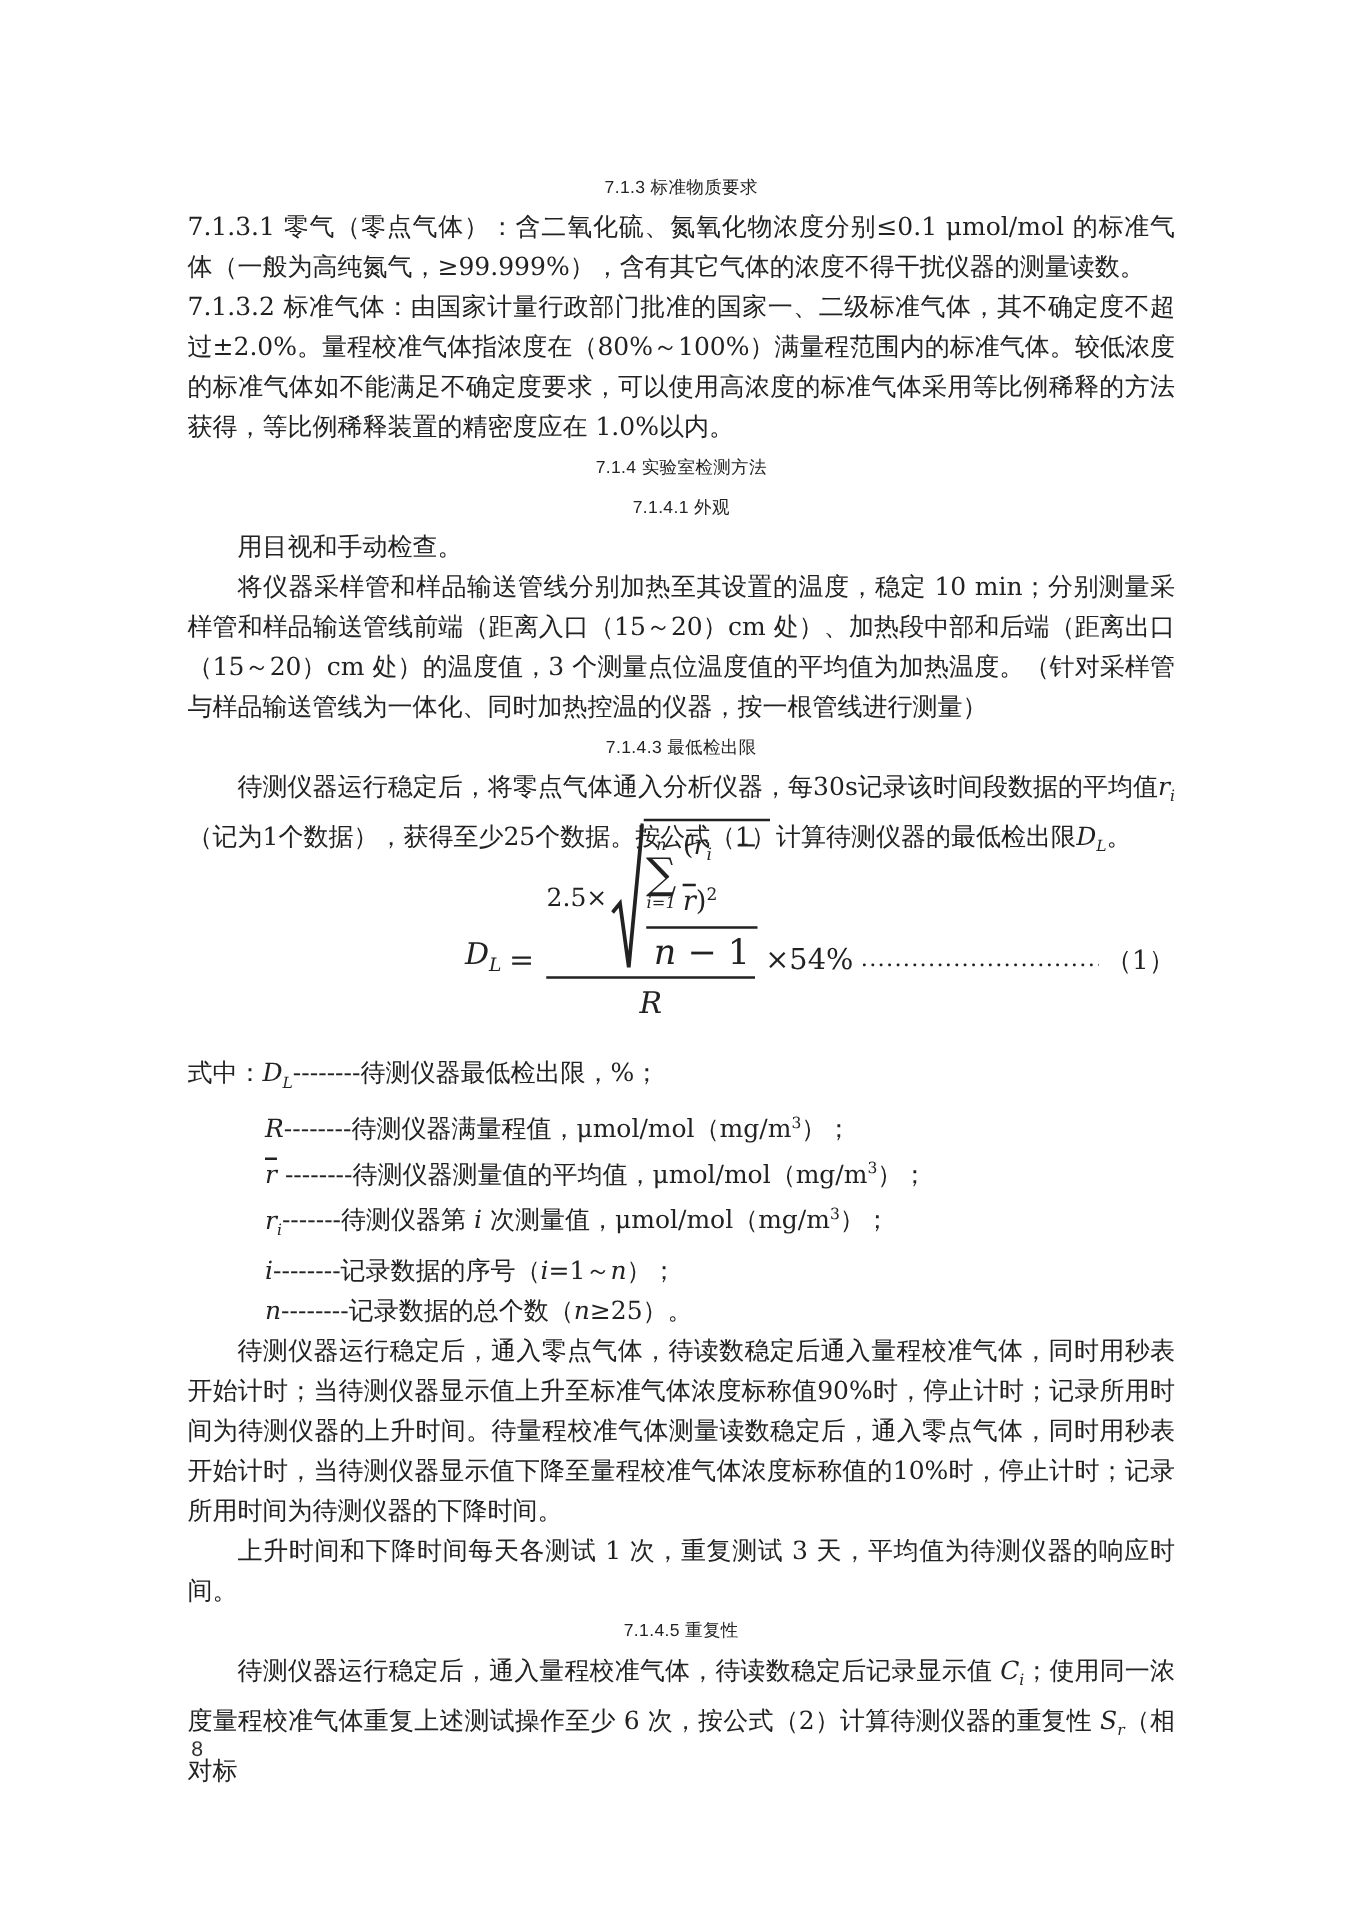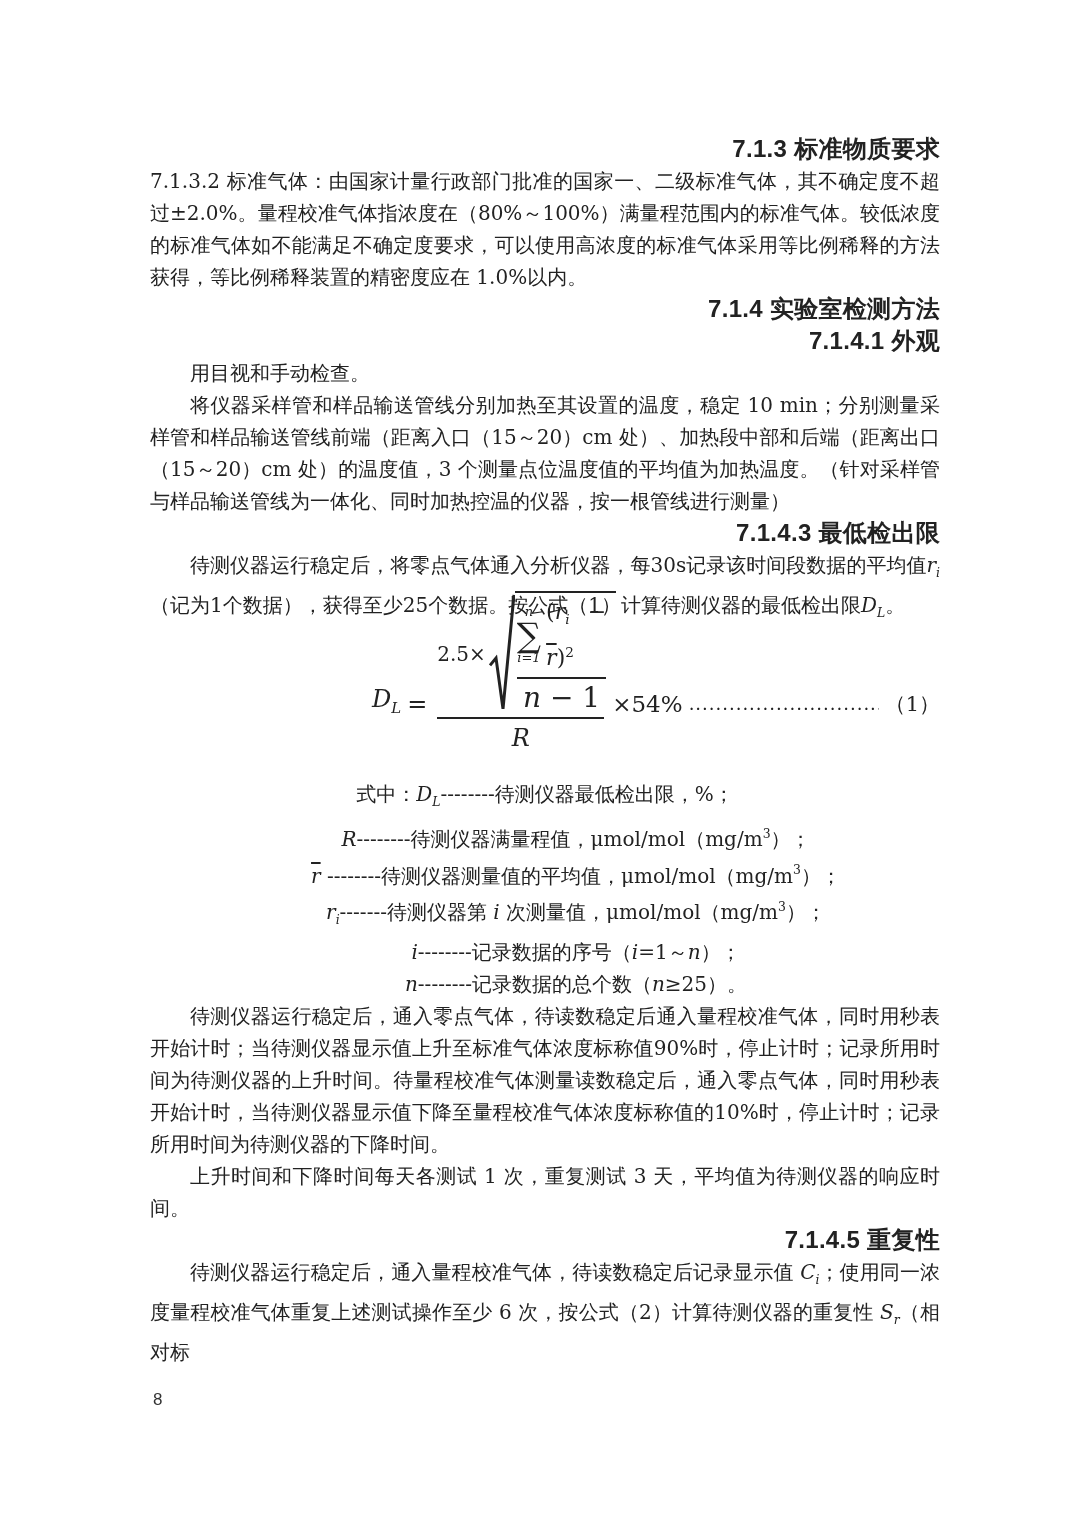--- a/index.html
+++ b/index.html
@@ -13,24 +13,24 @@
   }
   .page{position:absolute;inset:0;background:#ffffff;}
   .content{
     position:absolute;
     left:150px;top:133px;width:790px;
     font-size:20px;line-height:32px;
     text-align:justify;
   }
   .heading{
     font-family:"Liberation Sans", sans-serif;
-    font-weight:700;
-    font-size:24px;
+    font-weight:400;
+    font-size:14px;
     line-height:32px;
-    text-align:right;
+    text-align:center;
     letter-spacing:0.3px;
     margin:0;
   }
   p.para{margin:0;}
   p.indent{text-indent:2em;}
   .var{font-style:italic;font-family:"DejaVu Serif", serif;}
   .bar{text-decoration:overline;}
   .rich sub{font-style:italic;font-size:0.62em;}
   .rich sup{font-size:0.62em;font-style:normal;}
   
@@ -60,36 +60,37 @@
   .outer-den{font-size:24px;}
   .times{font-size:23px;margin-left:8px;}
   .dots{
     font-size:18px;letter-spacing:1px;
     max-width:190px;overflow:hidden;white-space:nowrap;
     margin:0 6px;flex:0 0 auto;
   }
   .eqnum{font-size:21px;}
   
   .where{margin:0;}
-  .where-line{line-height:32px;text-align:center;}
+  .where-line{line-height:32px;text-align:left;}
   .where-line.cont{padding-left:62px;}
   .page-number{
     position:absolute;left:153px;top:1390px;
     font-size:17px;line-height:20px;
     font-family:"Liberation Sans", sans-serif;
     color:#333333;
   }
 </style>
 </head>
 <body>
 
 <div class="page">
   <div class="content">
 
     <h3 class="heading">7.1.3 标准物质要求</h3>
+    <p class="para">7.1.3.1 零气（零点气体）：含二氧化硫、氮氧化物浓度分别≤0.1 μmol/mol 的标准气体（一般为高纯氮气，≥99.999%），含有其它气体的浓度不得干扰仪器的测量读数。</p>
     <p class="para">7.1.3.2 标准气体：由国家计量行政部门批准的国家一、二级标准气体，其不确定度不超过±2.0%。量程校准气体指浓度在（80%～100%）满量程范围内的标准气体。较低浓度的标准气体如不能满足不确定度要求，可以使用高浓度的标准气体采用等比例稀释的方法获得，等比例稀释装置的精密度应在 1.0%以内。</p>
 
     <h3 class="heading">7.1.4 实验室检测方法</h3>
     <h3 class="heading">7.1.4.1 外观</h3>
     <p class="para indent">用目视和手动检查。</p>
 
     <p class="para indent">将仪器采样管和样品输送管线分别加热至其设置的温度，稳定 10 min；分别测量采样管和样品输送管线前端（距离入口（15～20）cm 处）、加热段中部和后端（距离出口（15～20）cm 处）的温度值，3 个测量点位温度值的平均值为加热温度。（针对采样管与样品输送管线为一体化、同时加热控温的仪器，按一根管线进行测量）</p>
 
     <h3 class="heading">7.1.4.3 最低检出限</h3>
     <p class="para indent rich"><span>待测仪器运行稳定后，将零点气体通入分析仪器，每30s记录该时间段数据的平均值</span><span class="var">r<sub>i</sub></span><span>（记为1个数据），获得至少25个数据。按公式（1）计算待测仪器的最低检出限</span><span class="var">D<sub>L</sub></span><span>。</span></p>

